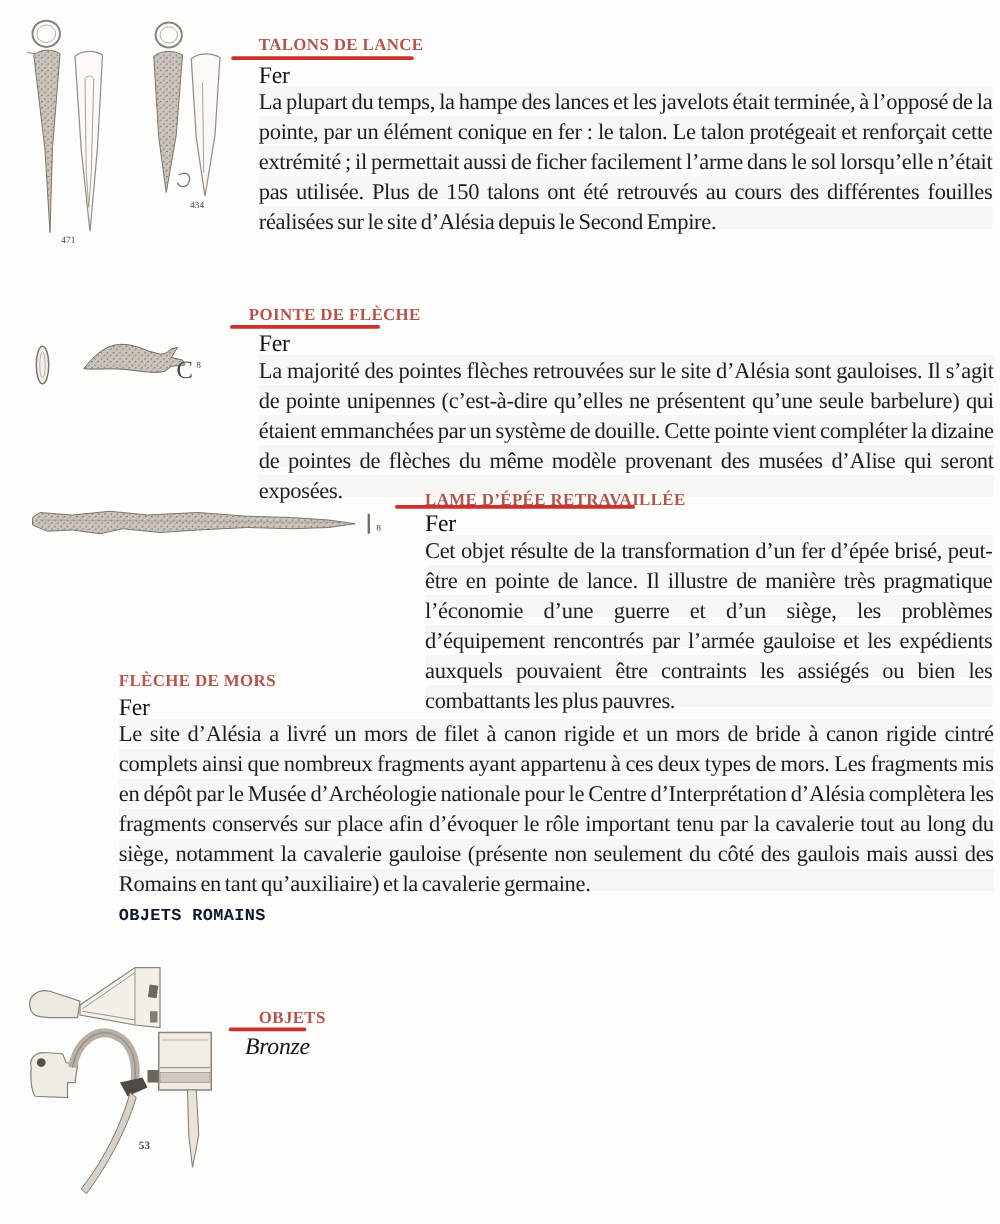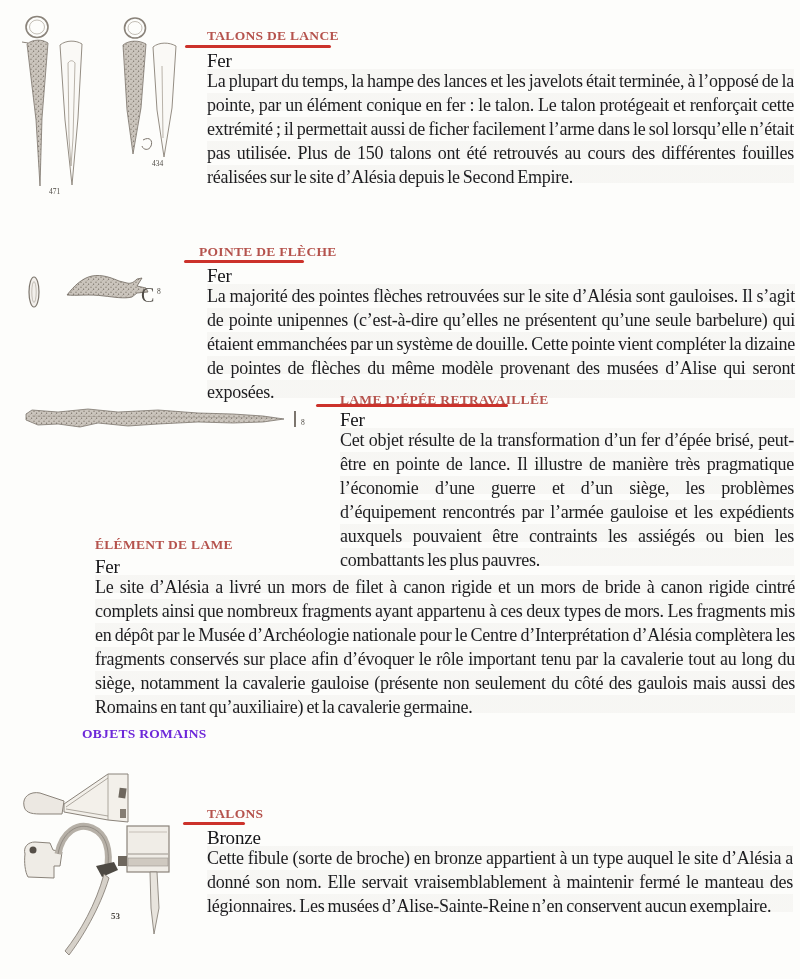--- a/index.html
+++ b/index.html
@@ -86,25 +86,25 @@
     <path d="M14,16 L255,18" stroke="#8d857b" stroke-width="0.5" opacity="0.7" fill="none"></path>
     <line x1="277" y1="11" x2="277" y2="27" stroke="#6e675e" stroke-width="1.8"></line>
     <text x="283" y="25" font-size="7.5">8</text>
   </svg>
 
   <h2 class="abs sec-title" style="left:340px; top:392px;">LAME D’ÉPÉE RETRAVAILLÉE</h2>
   <div class="abs redline" style="left:316px; top:404px; width:192px;"></div>
   <div class="abs material" style="left:340px; top:409px;">Fer</div>
   <p class="abs body-text" style="left:340px; top:428px; width:454px;">Cet objet résulte de la transformation d’un fer d’épée brisé, peut-être en pointe de lance. Il illustre de manière très pragmatique l’économie d’une guerre et d’un siège, les problèmes d’équipement rencontrés par l’armée gauloise et les expédients auxquels pouvaient être contraints les assiégés ou bien les combattants les plus pauvres.</p>
 
-  <h2 class="abs sec-title" style="left:95px; top:537px;">ÉLÉMENT DE LAME</h2>
+  <h2 class="abs sec-title" style="left:95px; top:537px;">FLÈCHE DE MORS</h2>
   <div class="abs material" style="left:95px; top:556px;">Fer</div>
   <p class="abs body-text" style="left:95px; top:575px; width:700px;">Le site d’Alésia a livré un mors de filet à canon rigide et un mors de bride à canon rigide cintré complets ainsi que nombreux fragments ayant appartenu à ces deux types de mors. Les fragments mis en dépôt par le Musée d’Archéologie nationale pour le Centre d’Interprétation d’Alésia complètera les fragments conservés sur place afin d’évoquer le rôle important tenu par la cavalerie tout au long du siège, notamment la cavalerie gauloise (présente non seulement du côté des gaulois mais aussi des Romains en tant qu’auxiliaire) et la cavalerie germaine.</p>
 
-  <h2 class="abs sec-title" style="left:82px; top:726px; color:#6d28d9;">OBJETS ROMAINS</h2>
+  <h2 class="abs sec-title" style="left:95px; top:726px; color:#0f172a;font-family:Liberation Mono, monospace;">OBJETS ROMAINS</h2>
 
   <svg class="abs" style="left:10px; top:762px;" width="175" height="208" viewBox="0 0 175 208">
 
     <path d="M14,44 C12,35 20,29 30,31 L54,39 L52,52 L30,52 C20,52 15,50 14,44 Z" fill="#ece8e2" stroke="#8a837a" stroke-width="1"></path>
     <path d="M54,42 L98,12 L118,12 L118,60 L98,58 L54,50 Z" fill="#f3f0ea" stroke="#8a837a" stroke-width="1"></path>
     <path d="M56,45 L98,16 M56,47 L98,54 M98,12 L98,58" stroke="#9a948c" stroke-width="0.8" fill="none"></path>
     <rect x="109" y="26" width="7" height="10" fill="#6e675e" transform="rotate(8 112 31)"></rect>
     <rect x="110" y="47" width="6" height="9" fill="#857d73"></rect>
 
     <path d="M15,92 C13,85 18,80 25,80 L40,81 L43,88 L52,90 L50,104 L44,104 L44,116 L18,115 C15,110 14,100 15,92 Z" fill="#efece6" stroke="#8a837a" stroke-width="1"></path>
@@ -116,18 +116,17 @@
 
     <rect x="117" y="64" width="42" height="46" fill="#f0ede7" stroke="#8a837a" stroke-width="1.2"></rect>
     <line x1="118" y1="92" x2="158" y2="92" stroke="#9a948c" stroke-width="1"></line>
     <rect x="118" y="96" width="40" height="8" fill="#cfc9c0" stroke="#9a948c" stroke-width="0.6"></rect>
     <line x1="119" y1="70" x2="157" y2="70" stroke="#b4ada3" stroke-width="0.7"></line>
     <rect x="108" y="94" width="9" height="10" fill="#6e675e"></rect>
     <path d="M140,110 L147,110 L149,146 L144,172 L141,146 Z" fill="#e8e4dd" stroke="#8a837a" stroke-width="0.9"></path>
     <text x="101" y="157" font-size="9" font-weight="bold" fill="#3f3b36">53</text>
   </svg>
 
-  <h2 class="abs sec-title" style="left:207px; top:806px;">TALONS</h2>
+  <h2 class="abs sec-title" style="left:207px; top:806px;">OBJETS</h2>
   <div class="abs redline" style="left:183px; top:822px; width:62px;"></div>
-  <div class="abs material" style="left:207px; top:827px;">Bronze</div>
-  <p class="abs body-text" style="left:207px; top:846px; width:586px;">Cette fibule (sorte de broche) en bronze appartient à un type auquel le site d’Alésia a donné son nom. Elle servait vraisemblablement à maintenir fermé le manteau des légionnaires. Les musées d’Alise-Sainte-Reine n’en conservent aucun exemplaire.</p>
+  <div class="abs material" style="left:196px; top:827px;font-style:italic;">Bronze</div>
 
 </div>
 
 </body></html>

